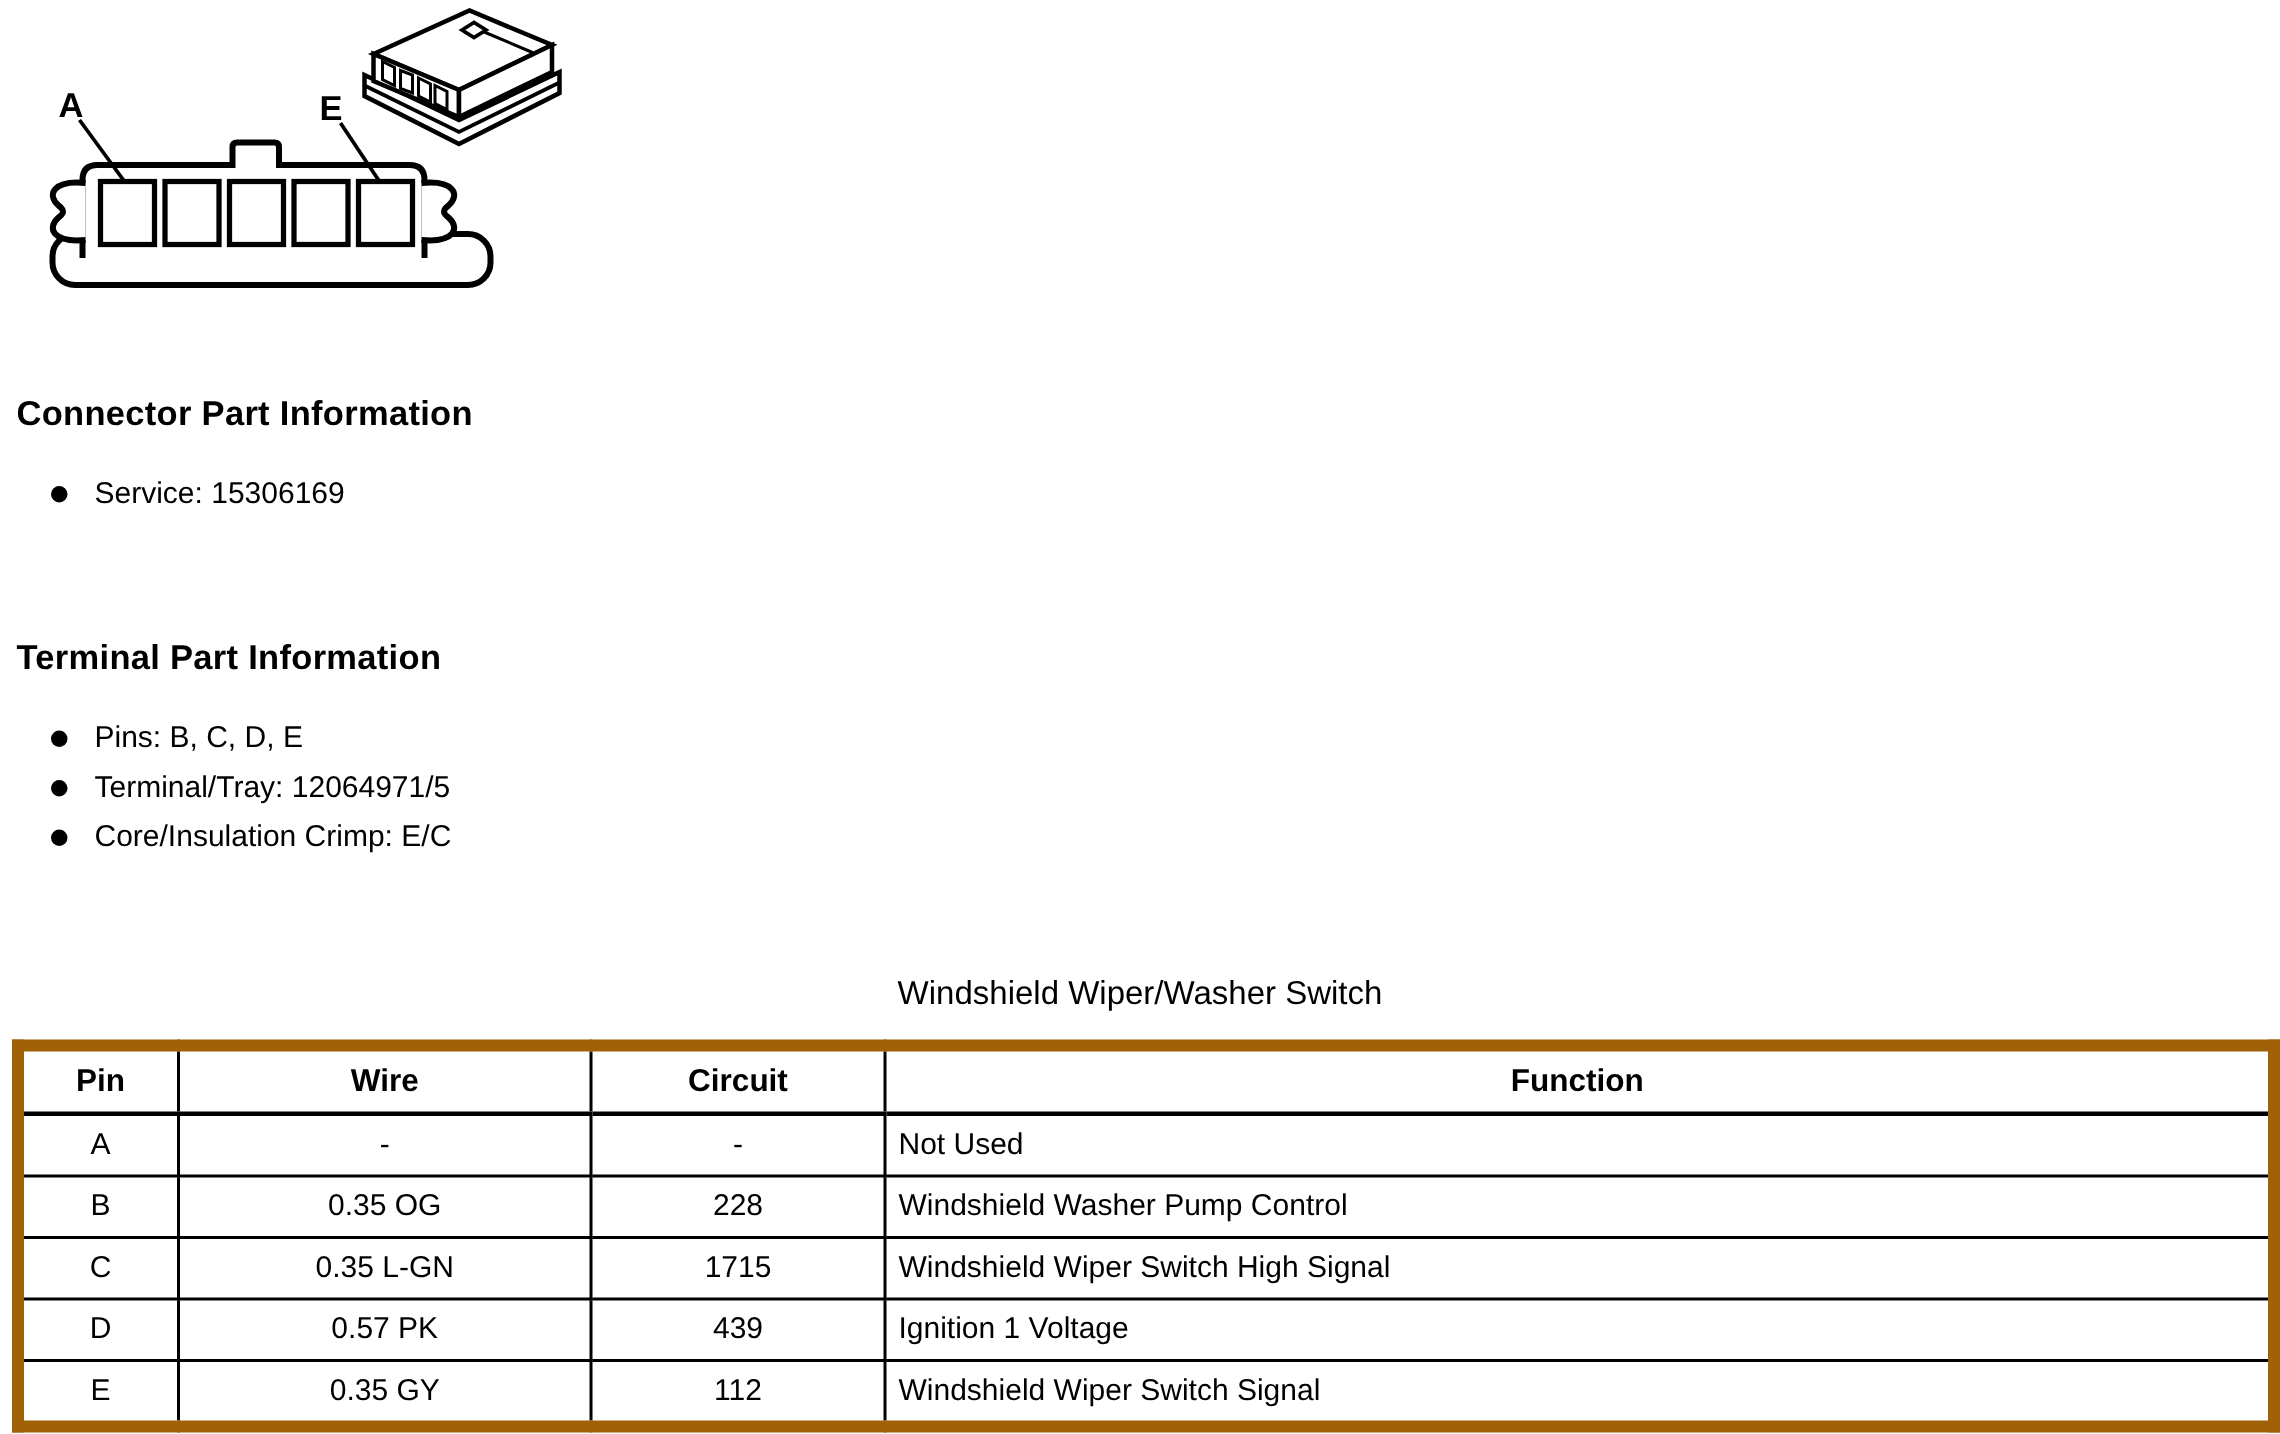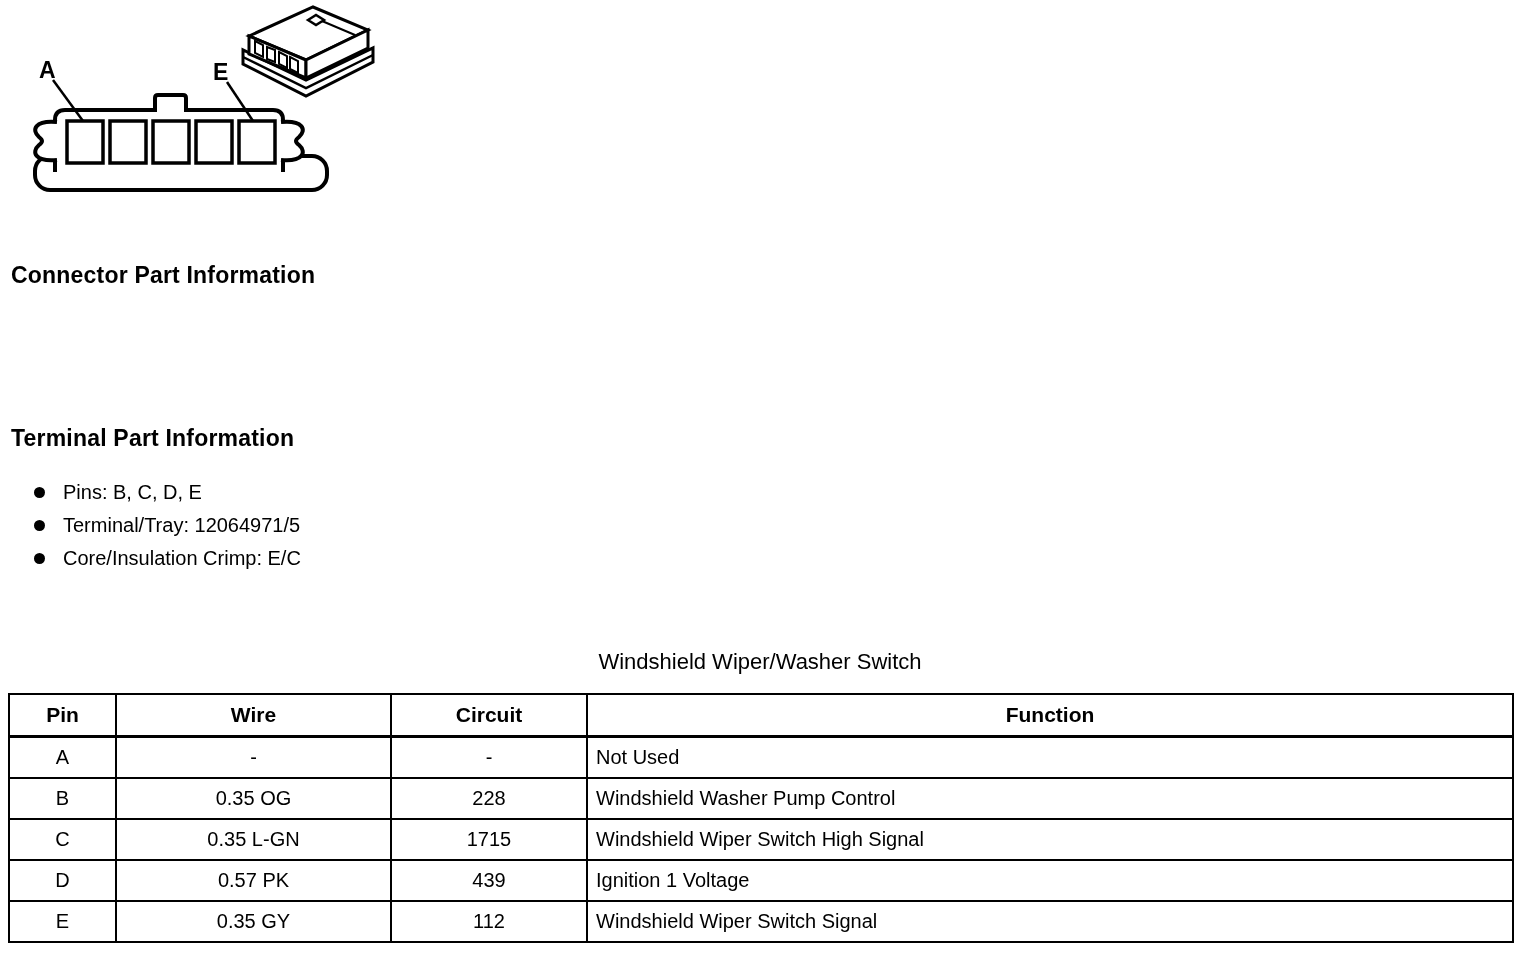--- a/index.html
+++ b/index.html
@@ -63,21 +63,21 @@
     text-align: center;
     font-size: 22px;
     font-weight: normal;
   }
   table.pinout {
     position: absolute;
     left: 8px;
     top: 693px;
     width: 1504px;
     border-collapse: collapse;
-    border: 2px solid #a16207;
+    border: 8px solid #a16207;
     font-size: 20px;
     table-layout: fixed;
   }
   table.pinout th {
     border: 2px solid #000;
     border-bottom: 3px solid #000;
     font-size: 21px;
     font-weight: bold;
     height: 40px;
     text-align: center;
@@ -136,20 +136,21 @@
       <line class="ln" stroke-width="2.5" x1="212" y1="82" x2="238" y2="121"></line>
       <text x="24" y="78">A</text>
       <text x="198" y="80">E</text>
     </g>
   </svg>
 </div>
 
 <div class="section-heading" id="connector-heading">Connector Part Information</div>
 
 <ul class="bullets" id="connector-list">
+  <li><span class="bullet-dot"></span><span>Service: 15306169</span></li>
 </ul>
 
 <div class="section-heading" id="terminal-heading">Terminal Part Information</div>
 
 <ul class="bullets" id="terminal-list">
   <li><span class="bullet-dot"></span><span>Pins: B, C, D, E</span></li>
   <li><span class="bullet-dot"></span><span>Terminal/Tray: 12064971/5</span></li>
   <li><span class="bullet-dot"></span><span>Core/Insulation Crimp: E/C</span></li>
 </ul>
 

